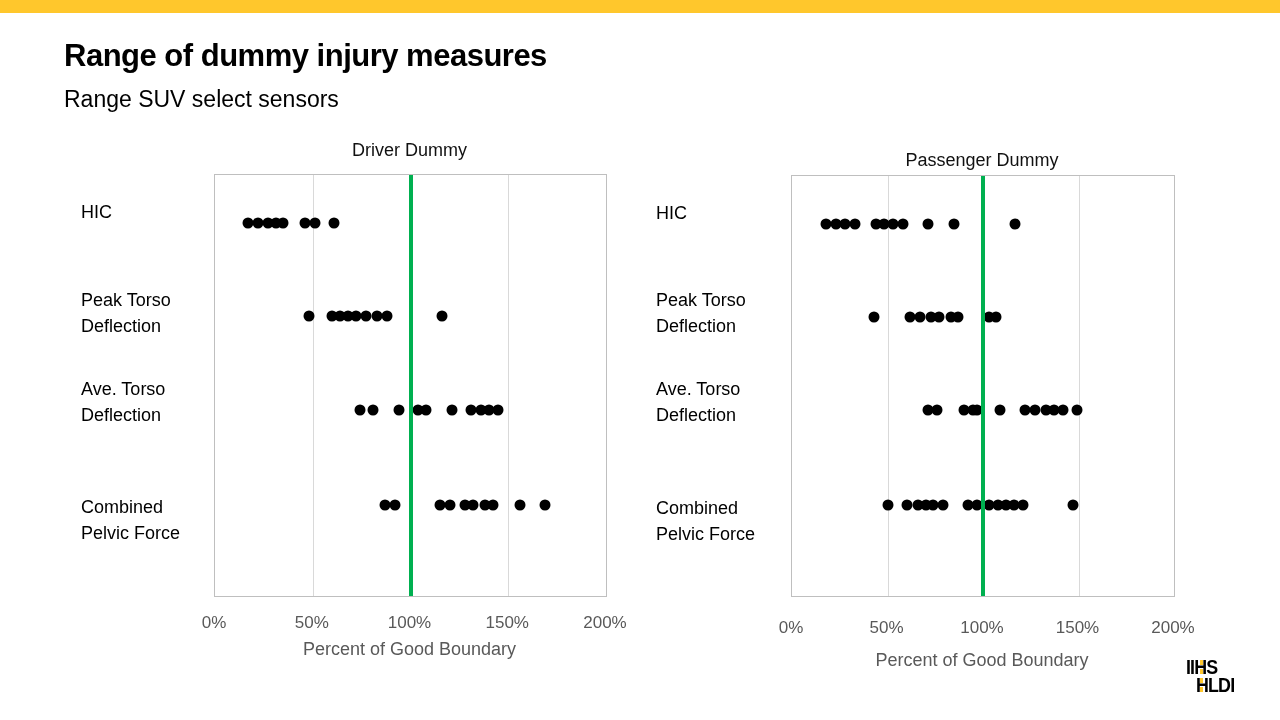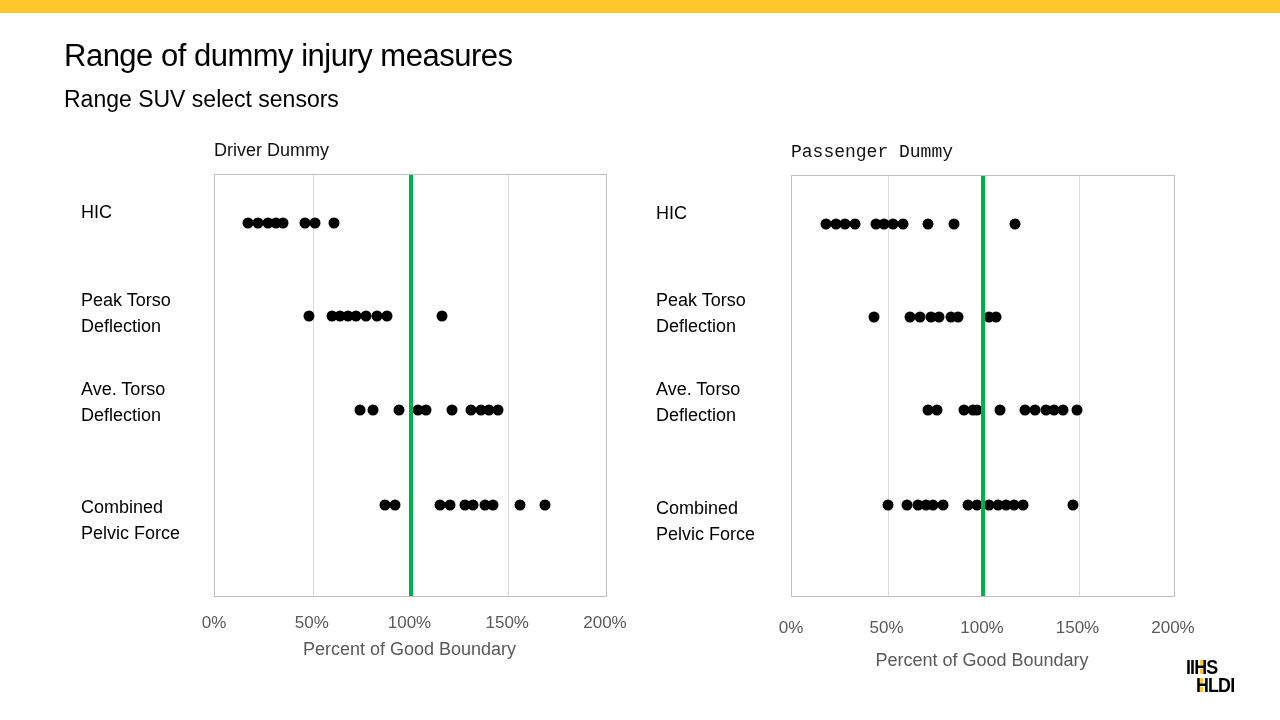--- a/index.html
+++ b/index.html
@@ -1,24 +1,24 @@
 <!DOCTYPE html>
 <html><head>
 <meta charset="utf-8">
 <style>
   html,body{margin:0;padding:0;}
   body{
     width:1280px;height:720px;position:relative;overflow:hidden;
     background:#ffffff;font-family:"Liberation Sans",sans-serif;color:#000;
   }
   .top-bar{position:absolute;left:0;top:0;width:1280px;height:13px;}
-  .slide-title{position:absolute;left:64px;top:38px;margin:0;font-size:31px;font-weight:400;letter-spacing:-0.5px;}
+  .slide-title{position:absolute;left:64px;top:38px;margin:0;font-size:31px;font-weight:700;letter-spacing:-0.5px;}
   .slide-subtitle{position:absolute;left:64px;top:86px;margin:0;font-size:23px;font-weight:400;}
   .chart-block{position:absolute;width:580px;height:560px;}
-  .chart-title{position:absolute;text-align:left;font-size:18px;color:#111;}
+  .chart-title{position:absolute;text-align:center;font-size:18px;color:#111;}
   .plot{position:absolute;border:1px solid #bfbfbf;background:#fff;}
   .grid-v{position:absolute;top:0;bottom:0;width:1px;background:#d9d9d9;z-index:1;}
   .ref-line{position:absolute;top:0;bottom:0;width:4px;margin-left:-2px;z-index:3;}
   .dot{position:absolute;width:11px;height:11px;border-radius:50%;background:#000;transform:translate(-50%,-50%);z-index:2;}
   .row-label{position:absolute;font-size:18px;line-height:26px;color:#000;transform:translateY(-50%);}
   .x-ticks{position:absolute;height:22px;}
   .x-tick{position:absolute;transform:translateX(-50%);font-size:17px;color:#595959;white-space:nowrap;}
   .axis-title{position:absolute;text-align:center;font-size:18px;color:#595959;}
   .logo{position:absolute;left:1186px;top:658px;width:70px;height:42px;}
   .logo-line{font-weight:900;font-size:21px;line-height:18px;letter-spacing:-1px;transform:scaleX(0.85);transform-origin:left;white-space:nowrap;}
@@ -96,21 +96,21 @@
     <div class="x-ticks" style="left: 149px; top: 477px; width: 391px;">
       <div class="x-tick" style="left: 0%;">0%</div>
       <div class="x-tick" style="left: 25%;">50%</div>
       <div class="x-tick" style="left: 50%;">100%</div>
       <div class="x-tick" style="left: 75%;">150%</div>
       <div class="x-tick" style="left: 100%;">200%</div>
     </div>
     <div class="axis-title" style="left: 149px; top: 503px; width: 391px;">Percent of Good Boundary</div>
   </div>
 <div class="chart-block" id="chart1" style="left: 640px; top: 134px;">
-    <div class="chart-title" style="left: 151px; top: 8px; width: 382px; font-family: Liberation Mono, monospace;">Passenger Dummy</div>
+    <div class="chart-title" style="left: 151px; top: 16px; width: 382px;">Passenger Dummy</div>
     <div class="row-label" style="left: 16px; top: 79.22px;">
       <div>HIC</div>
     </div>
     <div class="row-label" style="left: 16px; top: 179.18px;">
       <div>Peak Torso</div>
       <div>Deflection</div>
     </div>
     <div class="row-label" style="left: 16px; top: 268.22px;">
       <div>Ave. Torso</div>
       <div>Deflection</div>

